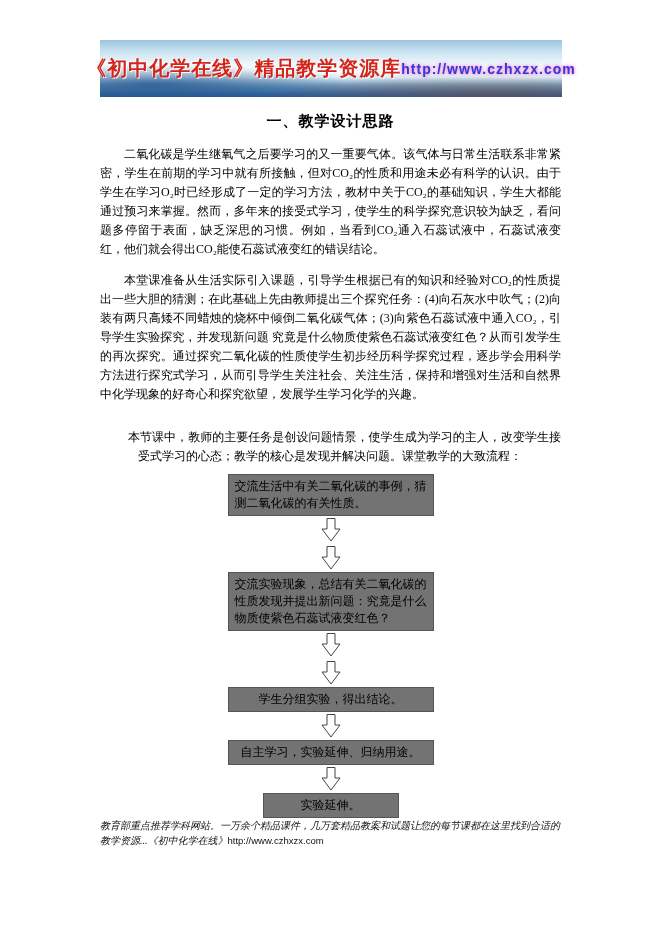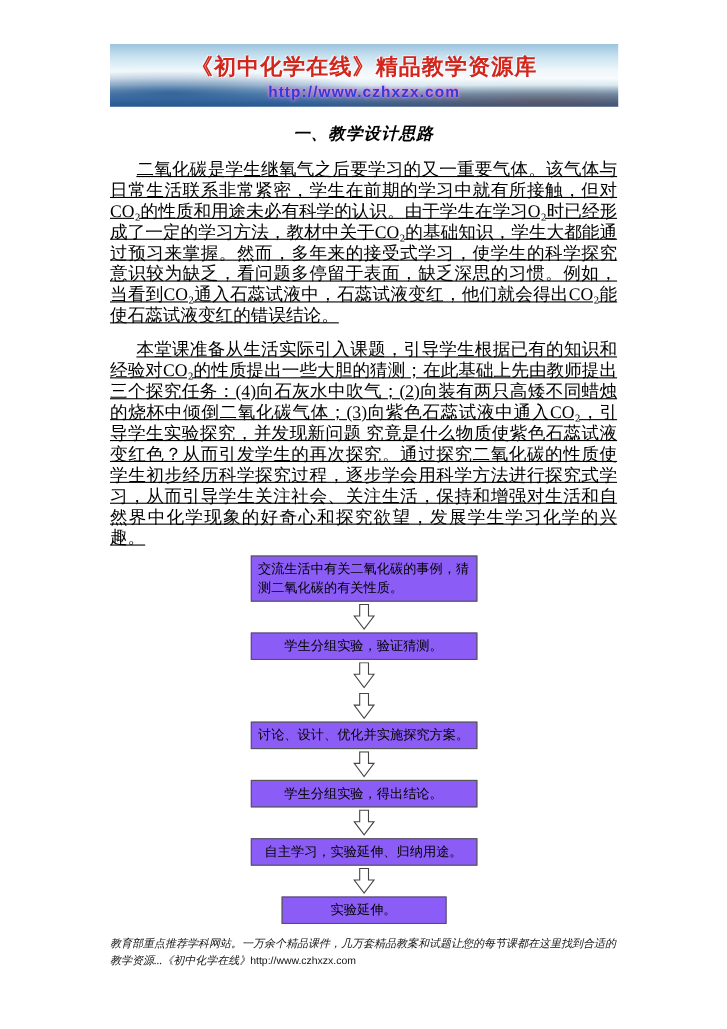--- a/index.html
+++ b/index.html
@@ -10,106 +10,104 @@
   }
   .page { width:661px; height:935px; padding:0 100px; }
 
   
   .banner{
     width:462px; height:57px; margin:40px auto 0; position:relative;
     background:
       radial-gradient(ellipse 60% 50% at 12% 78%, rgba(30,80,140,.75), rgba(30,80,140,0) 70%),
       radial-gradient(ellipse 70% 40% at 85% 92%, rgba(130,70,45,.45), rgba(130,70,45,0) 70%),
       linear-gradient(180deg,#9cc4de 0%,#c8e2f0 20%,#eff7fb 42%,#f7fbfd 55%,#d8e8f0 66%,#6f9cc0 80%,#35679e 94%,#2a5a90 100%);
-    display:flex; flex-direction:column; align-items:center; justify-content:center;
+    display:flex; flex-direction:row; align-items:center; justify-content:center;
     cursor:pointer;
   }
   .banner-title{
     font-size:20px; font-weight:bold; color:#d2251c; letter-spacing:1px;
     text-shadow:1px 1px 0 rgba(255,255,255,.85), -1px -1px 0 rgba(255,255,255,.6);
     white-space:nowrap;
   }
   .banner-url{
     font-size:14px; font-weight:bold; color:#2b3fd4; letter-spacing:1px; margin-top:1px;
     text-shadow:0 0 4px #ff6ad5, 0 0 2px #ffa0e8;
     font-family:"Liberation Sans", sans-serif;
   }
 
   
   .doc-title{
     text-align:center; font-size:15px; font-weight:bold; letter-spacing:1px;
     margin-top:15px;
-    font-style:italic;
   }
   .para{
-    font-size:16px; line-height:19px; text-align:justify; text-indent:24px;
+    font-size:12px; line-height:19px; text-align:justify; text-indent:24px;
     margin-top:12px;
-    text-decoration:underline;
   }
   .para.first{ margin-top:14px; }
   .para.hanging{
     margin:24px 0 8px 38px; text-indent:-10px;
   }
 
   
   .flowchart{
     display:flex; flex-direction:column; align-items:center; margin-top:6px;
   }
   .flow-box{
-    border:1px solid #555; background:#8b5cf6; width:206px;
+    border:1px solid #555; background:#737373; width:206px;
     font-size:12px; line-height:17px; padding:3px 6px; text-align:center;
   }
   .flow-box.multi{ text-align:left; }
-  .flow-box.small{ width:150px; }
+  .flow-box.small{ width:136px; }
   .arrow{ display:block; margin:2px 0; }
 
   
   .footer{
-    margin-top:11px; font-size:10px; line-height:15px; font-style:italic; color:#111;
+    margin-top:0; font-size:10px; line-height:15px; font-style:italic; color:#111;
   }
   .footer-url{
     font-style:normal; font-family:"Liberation Sans", sans-serif; font-size:9.5px;
     color:#111; cursor:pointer;
   }
 </style>
 </head>
 <body>
 
 <div class="page">
 
   <div class="banner">
     <div class="banner-title">《初中化学在线》精品教学资源库</div>
     <div class="banner-url">http://www.czhxzx.com</div>
   </div>
 
   <h1 class="doc-title">一、教学设计思路</h1>
 
   <p class="para first">二氧化碳是学生继氧气之后要学习的又一重要气体。该气体与日常生活联系非常紧密，学生在前期的学习中就有所接触，但对CO₂的性质和用途未必有科学的认识。由于学生在学习O₂时已经形成了一定的学习方法，教材中关于CO₂的基础知识，学生大都能通过预习来掌握。然而，多年来的接受式学习，使学生的科学探究意识较为缺乏，看问题多停留于表面，缺乏深思的习惯。例如，当看到CO₂通入石蕊试液中，石蕊试液变红，他们就会得出CO₂能使石蕊试液变红的错误结论。</p>
   <p class="para">本堂课准备从生活实际引入课题，引导学生根据已有的知识和经验对CO₂的性质提出一些大胆的猜测；在此基础上先由教师提出三个探究任务：(4)向石灰水中吹气；(2)向装有两只高矮不同蜡烛的烧杯中倾倒二氧化碳气体；(3)向紫色石蕊试液中通入CO₂，引导学生实验探究，并发现新问题 究竟是什么物质使紫色石蕊试液变红色？从而引发学生的再次探究。通过探究二氧化碳的性质使学生初步经历科学探究过程，逐步学会用科学方法进行探究式学习，从而引导学生关注社会、关注生活，保持和增强对生活和自然界中化学现象的好奇心和探究欲望，发展学生学习化学的兴趣。</p>
+  <p class="para hanging">本节课中，教师的主要任务是创设问题情景，使学生成为学习的主人，改变学生接受式学习的心态；教学的核心是发现并解决问题。课堂教学的大致流程：</p>
 
   <div class="flowchart">
 
     <div class="flow-box multi">交流生活中有关二氧化碳的事例，猜测二氧化碳的有关性质。</div>
-
-    <svg class="arrow" width="20" height="24" viewBox="0 0 20 24">
-      <polygon points="6,0.5 14,0.5 14,11 19,11 10,23 1,11 6,11" fill="#ffffff" stroke="#444" stroke-width="1"></polygon>
-    </svg>
-
-    <div class="flow-box">学生分组实验，验证猜测。</div>
 
     <svg class="arrow" width="20" height="24" viewBox="0 0 20 24">
       <polygon points="6,0.5 14,0.5 14,11 19,11 10,23 1,11 6,11" fill="#ffffff" stroke="#444" stroke-width="1"></polygon>
     </svg>
 
 
     <svg class="arrow" width="20" height="24" viewBox="0 0 20 24">
       <polygon points="6,0.5 14,0.5 14,11 19,11 10,23 1,11 6,11" fill="#ffffff" stroke="#444" stroke-width="1"></polygon>
     </svg>
 
-    <div class="flow-box">讨论、设计、优化并实施探究方案。</div>
+    <div class="flow-box multi">交流实验现象，总结有关二氧化碳的性质发现并提出新问题：究竟是什么物质使紫色石蕊试液变红色？</div>
+
+    <svg class="arrow" width="20" height="24" viewBox="0 0 20 24">
+      <polygon points="6,0.5 14,0.5 14,11 19,11 10,23 1,11 6,11" fill="#ffffff" stroke="#444" stroke-width="1"></polygon>
+    </svg>
+
 
     <svg class="arrow" width="20" height="24" viewBox="0 0 20 24">
       <polygon points="6,0.5 14,0.5 14,11 19,11 10,23 1,11 6,11" fill="#ffffff" stroke="#444" stroke-width="1"></polygon>
     </svg>
 
     <div class="flow-box">学生分组实验，得出结论。</div>
 
     <svg class="arrow" width="20" height="24" viewBox="0 0 20 24">
       <polygon points="6,0.5 14,0.5 14,11 19,11 10,23 1,11 6,11" fill="#ffffff" stroke="#444" stroke-width="1"></polygon>
     </svg>

